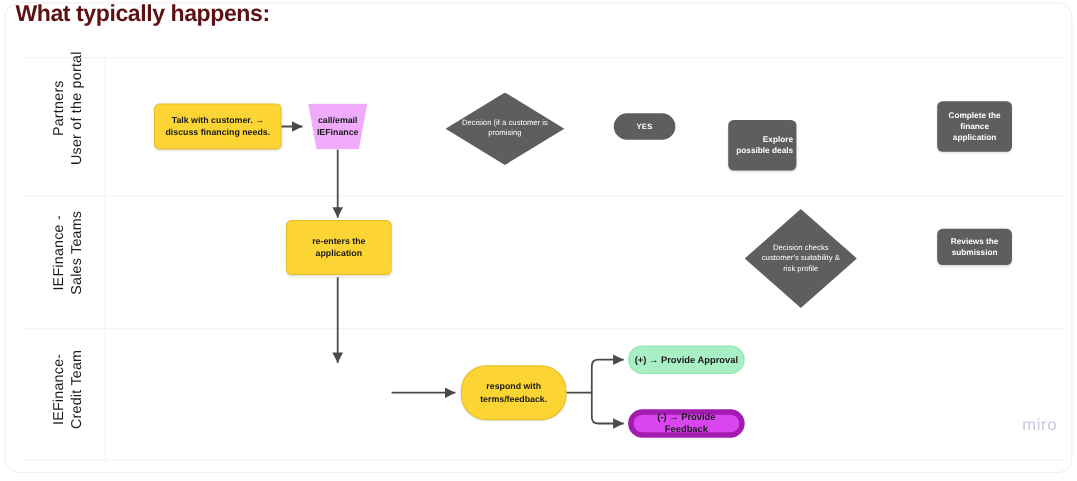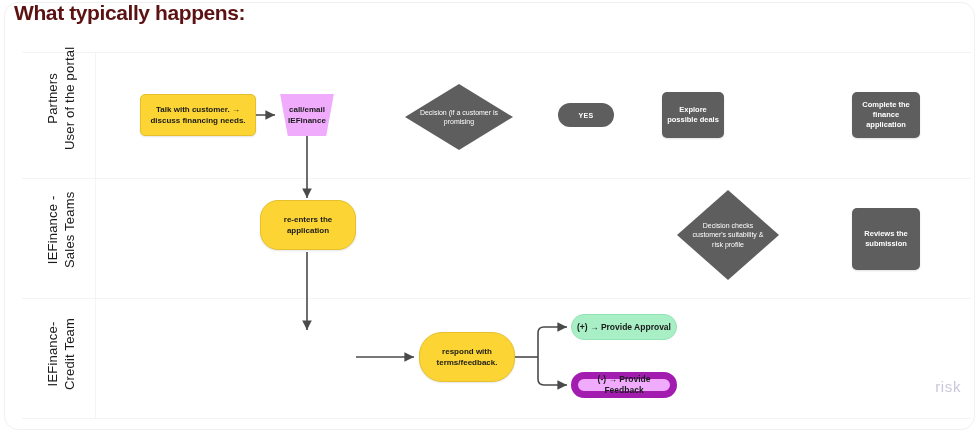--- a/index.html
+++ b/index.html
@@ -102,22 +102,22 @@
     letter-spacing: .3px;
   }
   .node.pill-green {
     background: #A8EFC6;
     border: 1px solid #93e3b5;
     border-radius: 999px;
     color: #1a1a1a;
     font-size: 8.5px;
   }
   .node.pill-white {
-    background: #f0abfc;
-    border: 7px solid #a21caf;
+    background: #d946ef;
+    border: 5px solid #a21caf;
     border-radius: 999px;
     color: #1a1a1a;
     font-size: 8.5px;
   }
   
   .node.trapezoid {
     background: #f0abfc;
     color: #1a1a1a;
     clip-path: polygon(8% 0%, 92% 0%, 80% 100%, 20% 100%);
   }
@@ -219,50 +219,50 @@
 
   <div class="diamond-wrap" style="left:405px; top:84px; width:108px; height:66px;">
     <div class="diamond-shape"></div>
     <div class="diamond-text">Decision  (if a customer is promising</div>
   </div>
 
   <div class="node pill-gray" style="left:558px; top:103px; width:56px; height:24px;">
     <span>YES</span>
   </div>
 
-  <div class="node gray" style="left:662px; top:92px; width:62px; height:46px;">
+  <div class="node gray" style="left:662px; top:109px; width:62px; height:46px;text-align:right;">
     <span>Explore possible deals</span>
   </div>
 
 
   <div class="node gray" style="left:852px; top:92px; width:68px; height:46px;">
     <span>Complete the finance application</span>
   </div>
 
-  <div class="node yellow" style="left:260px; top:200px; width:96px; height:50px;border-radius:18px;">
+  <div class="node yellow" style="left:260px; top:200px; width:96px; height:50px;">
     <span>re-enters the application</span>
   </div>
 
   <div class="diamond-wrap" style="left:677px; top:190px; width:102px; height:90px;">
     <div class="diamond-shape"></div>
     <div class="diamond-text">Decision checks customer's suitability &amp; risk profile</div>
   </div>
 
-  <div class="node gray" style="left:852px; top:208px; width:68px; height:62px;">
+  <div class="node gray" style="left:852px; top:208px; width:68px; height:33px;">
     <span>Reviews the submission</span>
   </div>
 
 
   <div class="node yellow" style="left:419px; top:332px; width:96px; height:50px;border-radius:23px;">
     <span>respond with terms/feedback.</span>
   </div>
 
   <div class="node pill-green" style="left:571px; top:314px; width:106px; height:26px;">
     <span>(+) → Provide Approval</span>
   </div>
 
   <div class="node pill-white" style="left:571px; top:372px; width:106px; height:26px;">
     <span>(-) → Provide Feedback</span>
   </div>
 
-  <div id="miro">risk</div>
+  <div id="miro">miro</div>
 
 </div>
 
 </body></html>

